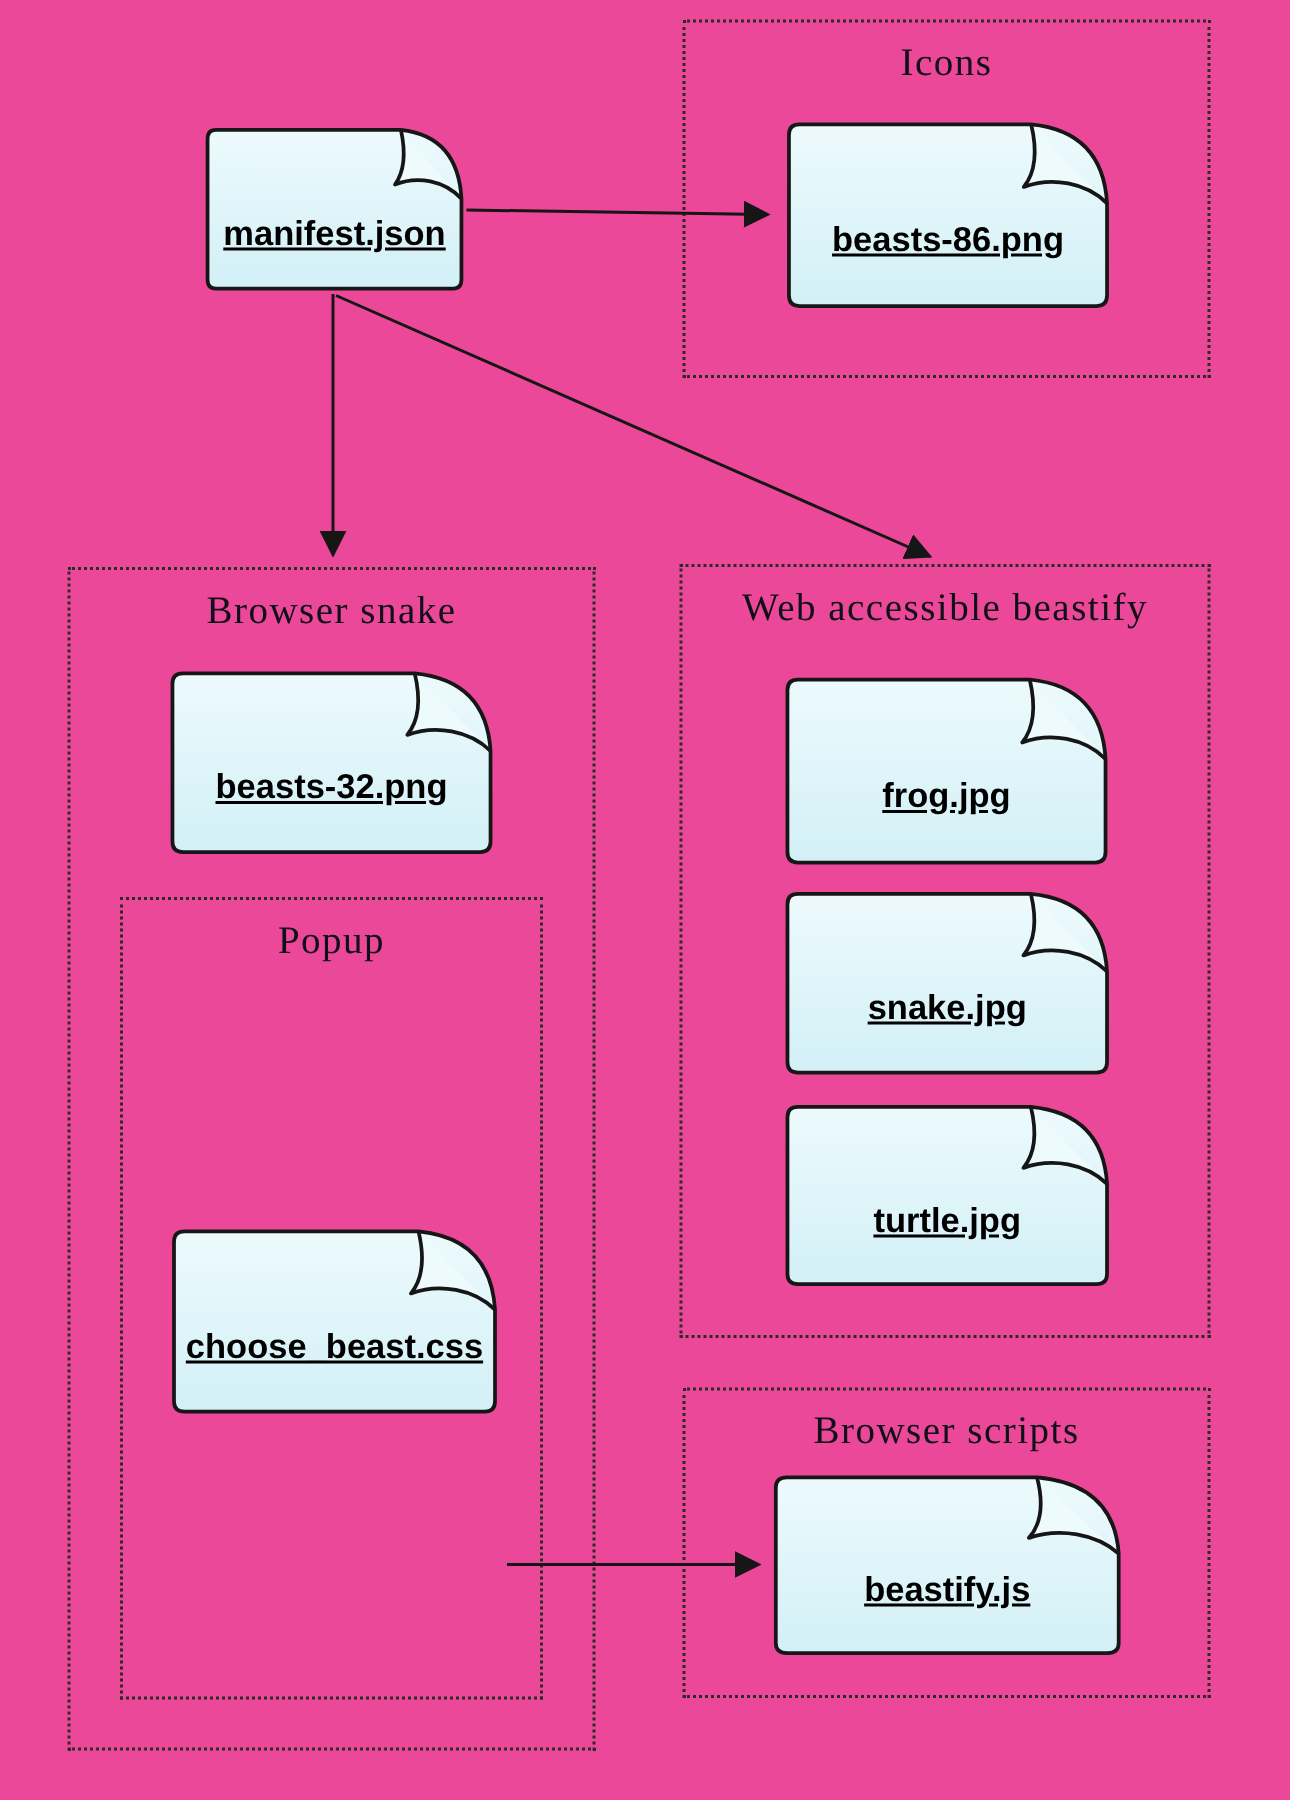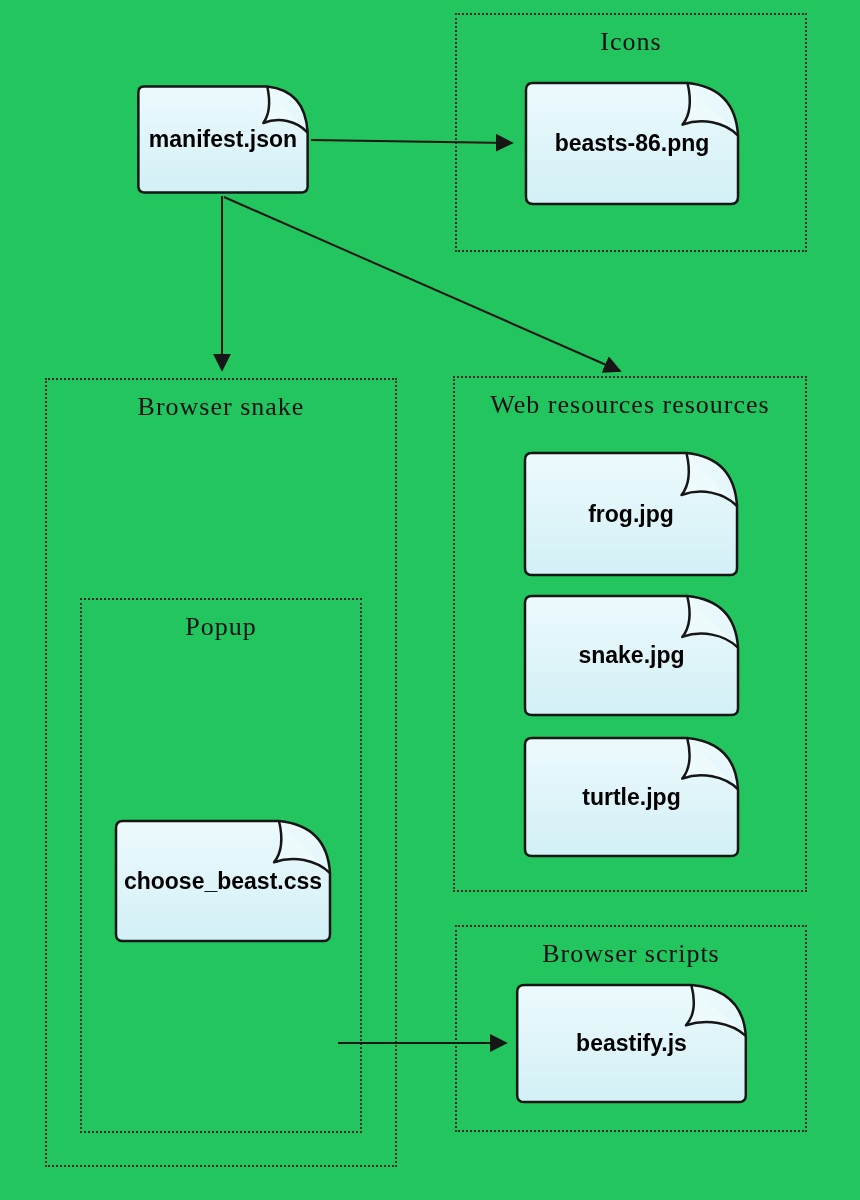--- a/index.html
+++ b/index.html
@@ -5,21 +5,21 @@
   html, body {
     margin: 0;
     padding: 0;
     background: #ffffff;
     font-family: "Liberation Sans", sans-serif;
   }
   .canvas {
     position: relative;
     width: 860px;
     height: 1200px;
-    background: #22c55e;
+    background: #ec4899;
     overflow: hidden;
   }
   
   .group {
     position: absolute;
     border: 2px dotted #2b2b2b;
     box-sizing: border-box;
     background: transparent;
   }
   .group-title {
@@ -39,30 +39,31 @@
     position: absolute;
   }
   .file svg.page-shape {
     position: absolute;
     left: 0; top: 0;
     width: 100%; height: 100%;
     display: block;
   }
   .file .file-label {
     position: absolute;
-    left: 0; top: 0;
+    left: 0; top: 16px;
     width: 100%; height: 100%;
     display: flex;
     align-items: center;
     justify-content: center;
     font-weight: bold;
     font-size: 23px;
     color: #000000;
     white-space: nowrap;
     letter-spacing: 0px;
+    text-decoration: underline;
   }
   
   svg.arrows {
     position: absolute;
     left: 0; top: 0;
     pointer-events: none;
   }
   .defs-svg { position: absolute; width: 0; height: 0; }
 </style>
 </head>
@@ -88,21 +89,21 @@
 
   <div class="group" style="left:45px; top:378px; width:352px; height:789px;">
     <div class="group-title">Browser snake</div>
   </div>
 
   <div class="group" style="left:80px; top:598px; width:282px; height:535px;">
     <div class="group-title">Popup</div>
   </div>
 
   <div class="group" style="left:453px; top:376px; width:354px; height:516px;">
-    <div class="group-title">Web resources resources</div>
+    <div class="group-title">Web accessible beastify</div>
   </div>
 
   <div class="group" style="left:455px; top:925px; width:352px; height:207px;">
     <div class="group-title">Browser scripts</div>
   </div>
 
   <div class="file" style="left:136px; top:84px; width:174px; height:111px;">
     <svg class="page-shape" viewBox="0 0 220 128" preserveAspectRatio="none">
       <path d="M10,3 L166,3 C196,6 215,22 217,56 L217,118 Q217,125 210,125 L10,125 Q3,125 3,118 L3,10 Q3,3 10,3 Z" fill="url(#fileGrad)" stroke="#161616" stroke-width="2.5" stroke-linejoin="round" vector-effect="non-scaling-stroke"></path>
       <path d="M166,3 C170,20 169,35 161,45 C180,38 203,42 217,56" fill="#eefbfd" stroke="#161616" stroke-width="2.5" stroke-linejoin="round" vector-effect="non-scaling-stroke"></path>
@@ -111,20 +112,27 @@
   </div>
 
   <div class="file" style="left:523px; top:80px; width:218px; height:127px;">
     <svg class="page-shape" viewBox="0 0 220 128" preserveAspectRatio="none">
       <path d="M10,3 L166,3 C196,6 215,22 217,56 L217,118 Q217,125 210,125 L10,125 Q3,125 3,118 L3,10 Q3,3 10,3 Z" fill="url(#fileGrad)" stroke="#161616" stroke-width="2.5" stroke-linejoin="round" vector-effect="non-scaling-stroke"></path>
       <path d="M166,3 C170,20 169,35 161,45 C180,38 203,42 217,56" fill="#eefbfd" stroke="#161616" stroke-width="2.5" stroke-linejoin="round" vector-effect="non-scaling-stroke"></path>
     </svg>
     <span class="file-label">beasts-86.png</span>
   </div>
 
+  <div class="file" style="left:112px; top:446px; width:218px; height:125px;">
+    <svg class="page-shape" viewBox="0 0 220 128" preserveAspectRatio="none">
+      <path d="M10,3 L166,3 C196,6 215,22 217,56 L217,118 Q217,125 210,125 L10,125 Q3,125 3,118 L3,10 Q3,3 10,3 Z" fill="url(#fileGrad)" stroke="#161616" stroke-width="2.5" stroke-linejoin="round" vector-effect="non-scaling-stroke"></path>
+      <path d="M166,3 C170,20 169,35 161,45 C180,38 203,42 217,56" fill="#eefbfd" stroke="#161616" stroke-width="2.5" stroke-linejoin="round" vector-effect="non-scaling-stroke"></path>
+    </svg>
+    <span class="file-label">beasts-32.png</span>
+  </div>
 
 
   <div class="file" style="left:113px; top:818px; width:220px; height:126px;text-align:right;">
     <svg class="page-shape" viewBox="0 0 220 128" preserveAspectRatio="none">
       <path d="M10,3 L166,3 C196,6 215,22 217,56 L217,118 Q217,125 210,125 L10,125 Q3,125 3,118 L3,10 Q3,3 10,3 Z" fill="url(#fileGrad)" stroke="#161616" stroke-width="2.5" stroke-linejoin="round" vector-effect="non-scaling-stroke"></path>
       <path d="M166,3 C170,20 169,35 161,45 C180,38 203,42 217,56" fill="#eefbfd" stroke="#161616" stroke-width="2.5" stroke-linejoin="round" vector-effect="non-scaling-stroke"></path>
     </svg>
     <span class="file-label">choose_beast.css</span>
   </div>
 

